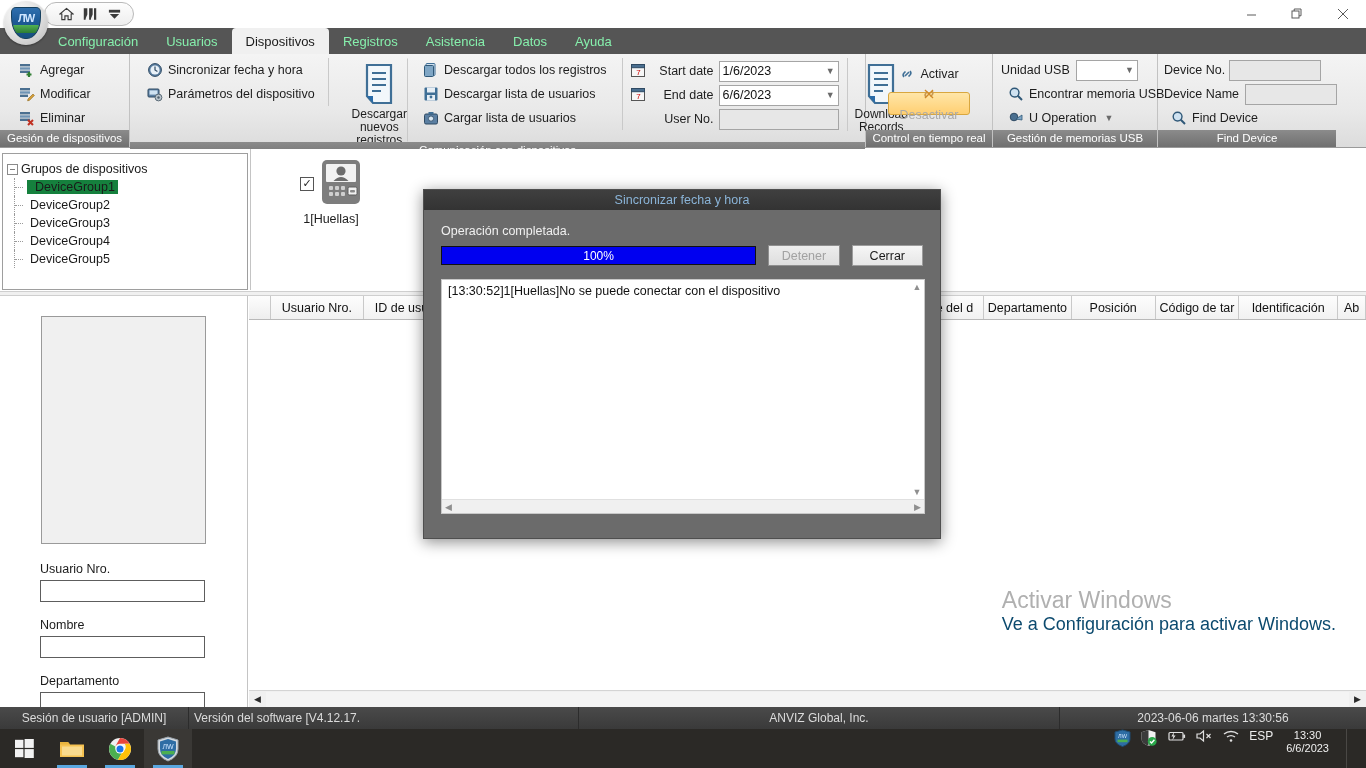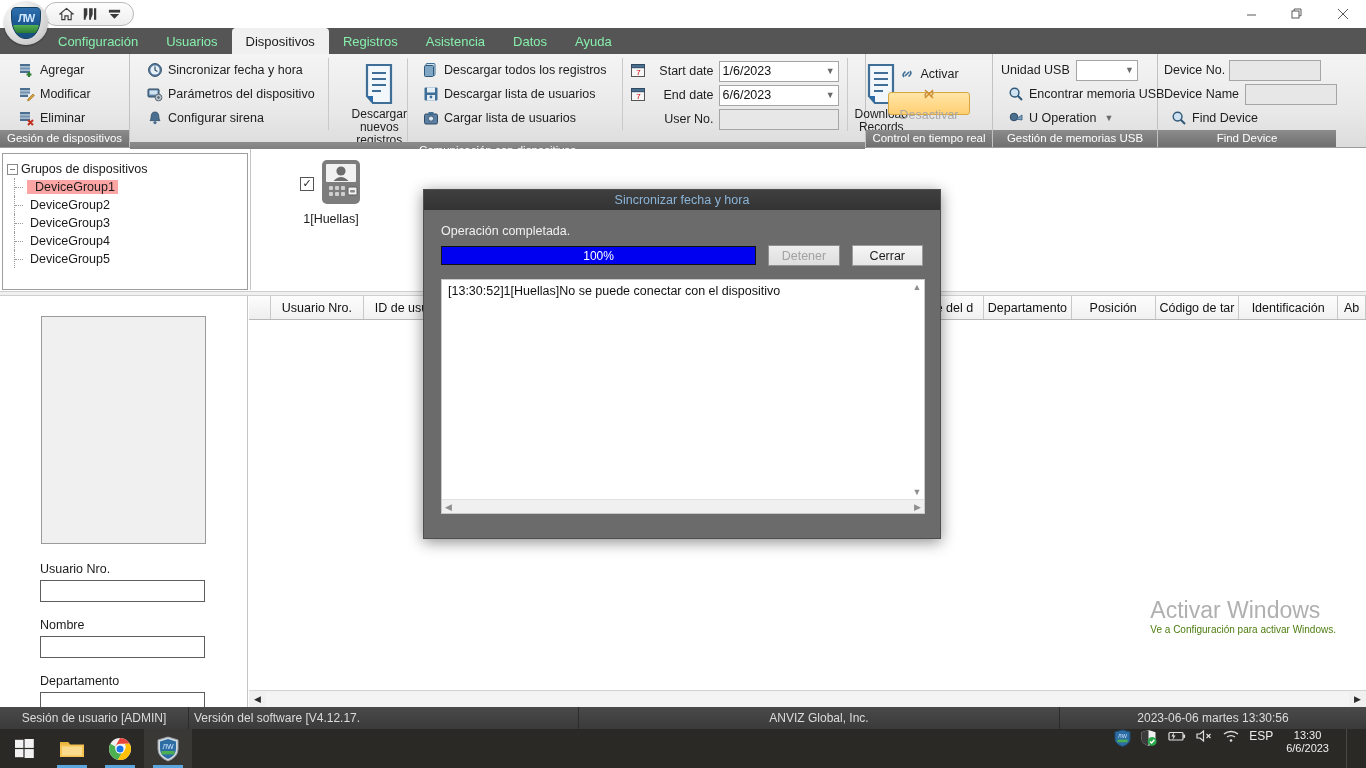--- a/index.html
+++ b/index.html
@@ -126,21 +126,21 @@
   }
   .treechild { padding-left: 20px; position: relative; }
   .treechild .elbow {
     position: absolute; left: 7px; top: 0; width: 10px; height: 100%;
     border-left: 1px dotted #9a9a9a;
   }
   .treechild .elbow:after {
     content:""; position:absolute; left:0; top: 9px; width: 8px; border-top: 1px dotted #9a9a9a;
   }
   .treechild .lbl { padding: 0 3px; }
-  .treechild.selected .lbl { background: #fca5a5; padding-left: 8px; }
+  .treechild.selected .lbl { background: #15803d; padding-left: 8px; }
 
   .devpanel {
     position: absolute; left: 250px; top: 0px; right: 0; height: 141px;
     background: #fff; border-left: 1px solid #c4c4c4;
   }
   .devitem { position: absolute; left: 30px; top: 10px; width: 100px; }
   .devicon-wrap { display: flex; align-items: center; gap: 6px; justify-content: center; }
   .devcheck {
     width: 14px; height: 14px; border: 1px solid #555; background:#fff;
     display:flex; align-items:center; justify-content:center; font-size:11px; color:#222; line-height:1;
@@ -175,21 +175,21 @@
   .hscroll .arrow { width: 17px; height: 17px; display:flex; align-items:center; justify-content:center;
     font-size: 9px; color: #2b2b2b; }
   .hscroll .track { flex: 1; height: 17px; background: #f0f0f0; }
   .hscroll .thumb { height: 15px; margin: 1px 0 0 0; background: #f4f4f4; border: 0; }
 
   .watermark {
     position: absolute; right: 30px; bottom: 72px; text-align: left; color: #b4b4b4;
     pointer-events: none; user-select: none;
   }
   .watermark .wm1 { font-size: 23px; line-height: 28px; color:#b0b0b0;}
-  .watermark .wm2 { font-size: 10px; color:#4d7c0f; }
+  .watermark .wm2 { font-size: 18px; color:#0c4a6e; }
 
   
   .statusbar {
     position: absolute; left: 0; top: 707px; width: 1366px; height: 22px;
     background: linear-gradient(to bottom,#4a4a4a,#3a3a3a);
     display: flex; align-items: center; color: #dcdcdc; font-size: 12px;
   }
   .sb { display: flex; align-items: center; justify-content: center; height: 22px; border-right: 1px solid #2c2c2c; }
 
   
@@ -364,29 +364,20 @@
           <div class="cmd">
             <span class="ico">
               <svg width="16" height="16" viewBox="0 0 16 16">
                 <rect x="1" y="3" width="11" height="8" rx="1" fill="#5b7fa2" stroke="#2f4a63"></rect>
                 <rect x="2.5" y="4.4" width="8" height="4.2" fill="#cfe2f1"></rect>
                 <circle cx="11.5" cy="11.5" r="3.4" fill="#b9c4cc" stroke="#5a6a76"></circle>
                 <circle cx="11.5" cy="11.5" r="1.2" fill="#4d5e6b"></circle>
               </svg>
             </span>
             <span>Parámetros del dispositivo</span>
-          </div>
-          <div class="cmd">
-            <span class="ico">
-              <svg width="16" height="16" viewBox="0 0 16 16">
-                <path d="M8 2 C5.3 2 4.2 4 4.2 6.4 C4.2 9 3 10.6 3 10.6 L13 10.6 C13 10.6 11.8 9 11.8 6.4 C11.8 4 10.7 2 8 2 Z" fill="#4a6f90" stroke="#2f4a63" stroke-width=".8"></path>
-                <circle cx="8" cy="12.6" r="1.6" fill="#4a6f90"></circle>
-              </svg>
-            </span>
-            <span>Configurar sirena</span>
           </div>
         </div>
 
         <div class="bigcmd" style="margin-left:22px; height:84px; border-right:1px solid #c9c9c9; border-radius:0; width:84px">
           <span style="display:block">
             <svg width="40" height="42" viewBox="0 0 40 42">
               <path d="M8 2 L32 2 L32 40 L14 40 L8 33 Z" fill="#f2f7fb" stroke="#3f6f96" stroke-width="2.2"></path>
               <path d="M8 33 L14 33 L14 40 Z" fill="#2a6ba8"></path>
               <g stroke="#3f6f96" stroke-width="2">
                 <line x1="13" y1="10" x2="27" y2="10"></line>

